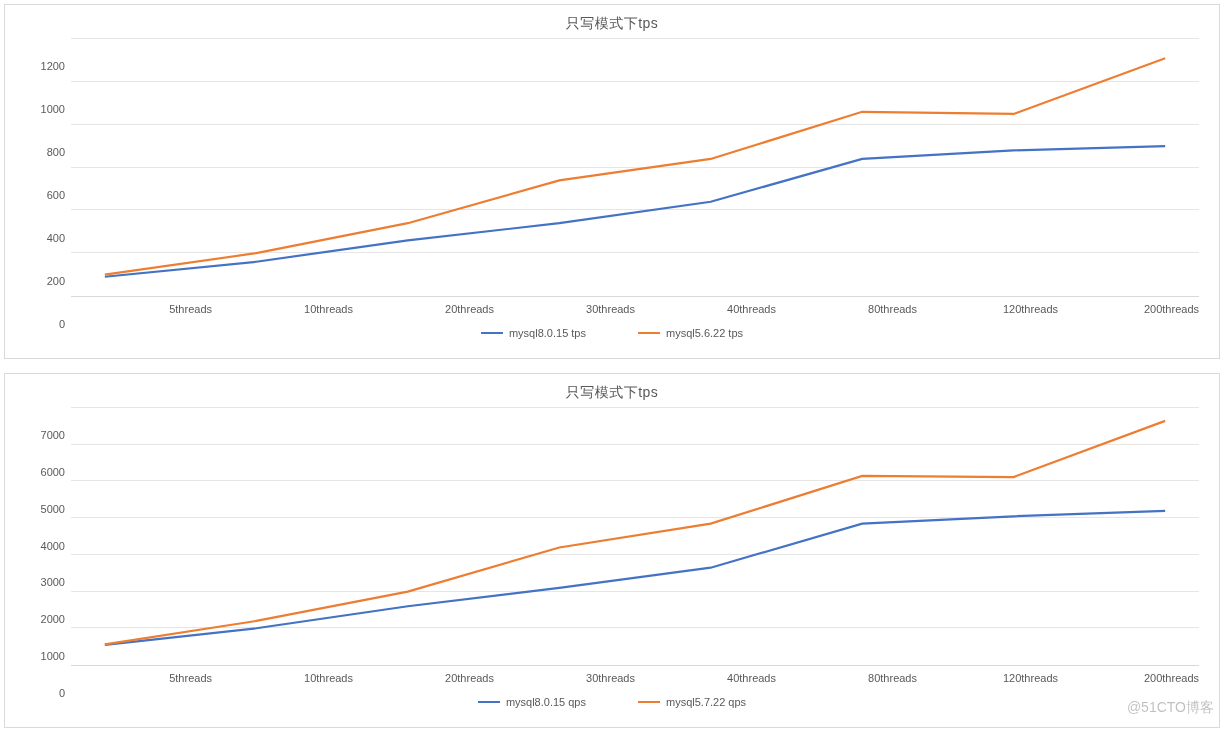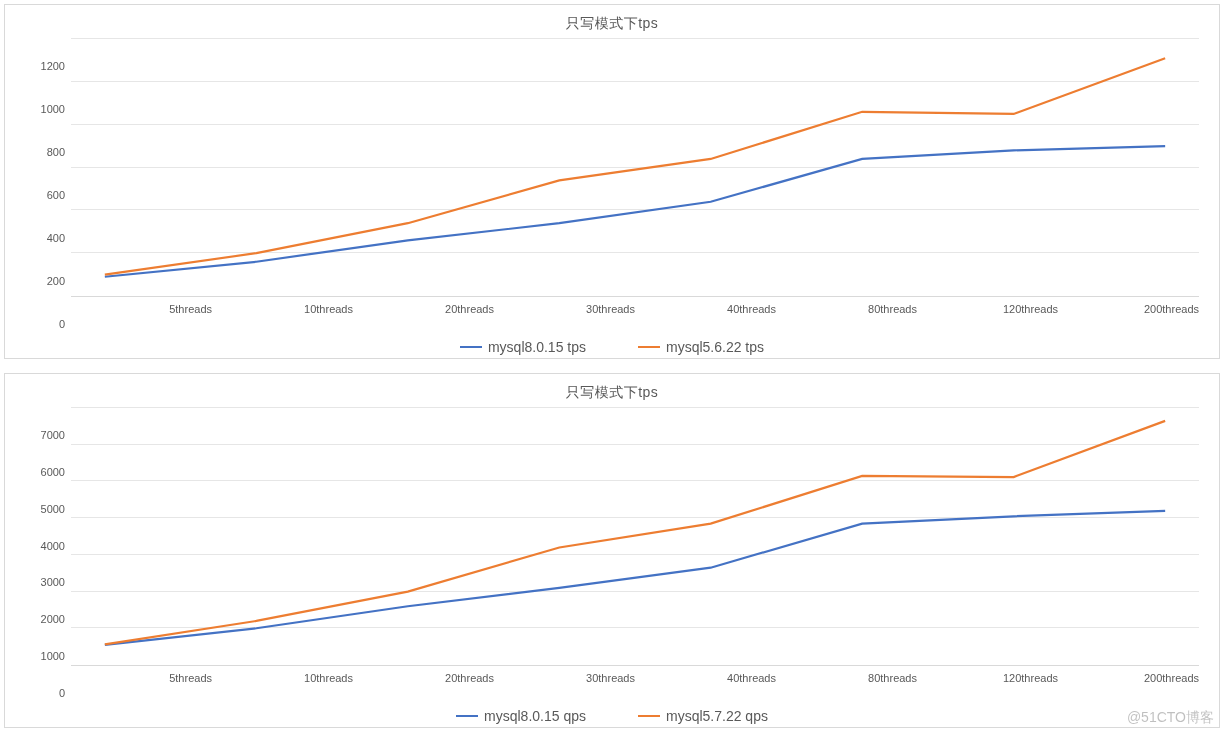--- a/index.html
+++ b/index.html
@@ -67,39 +67,39 @@
     color: #595959;
   }
   .x-tick {
     flex: 1;
     text-align: right;
   }
   .legend {
     display: flex;
     justify-content: center;
     gap: 52px;
-    margin-top: 24px;
-    font-size: 14px;
+    margin-top: 12px;
+    font-size: 11px;
     color: #595959;
   }
   .legend-item {
     display: flex;
     align-items: center;
     gap: 6px;
   }
   .swatch {
     width: 22px;
     height: 0;
     border-top-width: 2.5px;
     border-top-style: solid;
   }
   .watermark {
     position: fixed;
     right: 10px;
-    bottom: 6px;
+    bottom: 16px;
     font-size: 14px;
     color: rgba(0,0,0,0.25);
     font-family: Arial, sans-serif;
   }
 </style>
 </head>
 <body>
 
 <div class="chart-box">
   <div class="chart-title">只写模式下tps</div>

